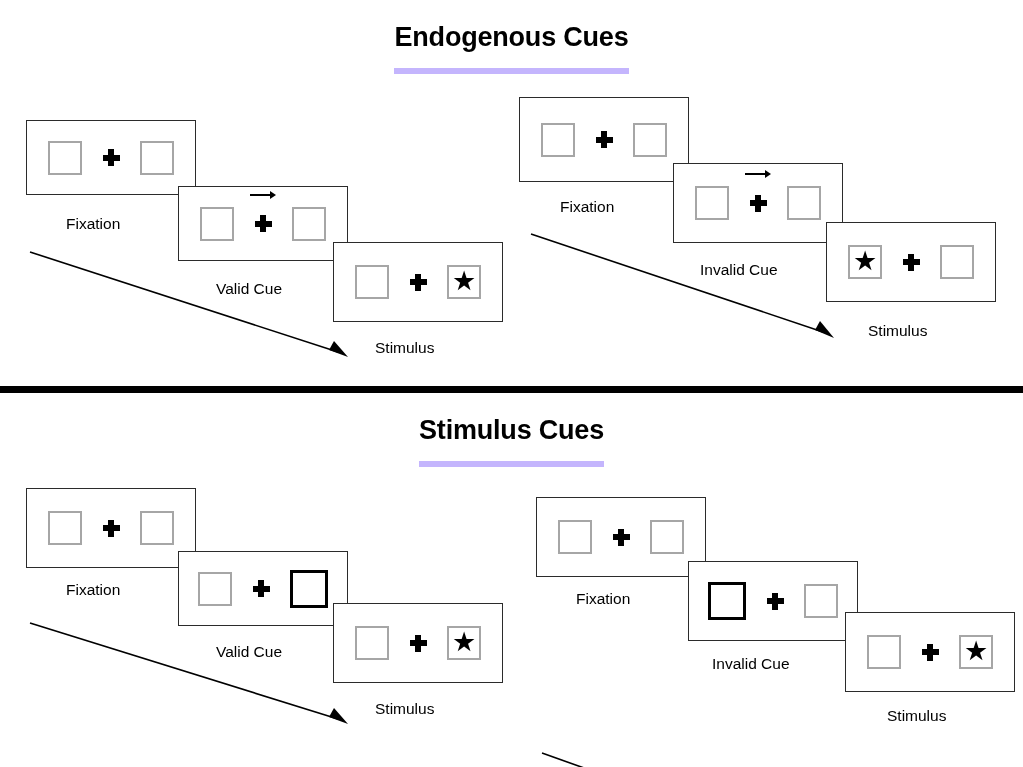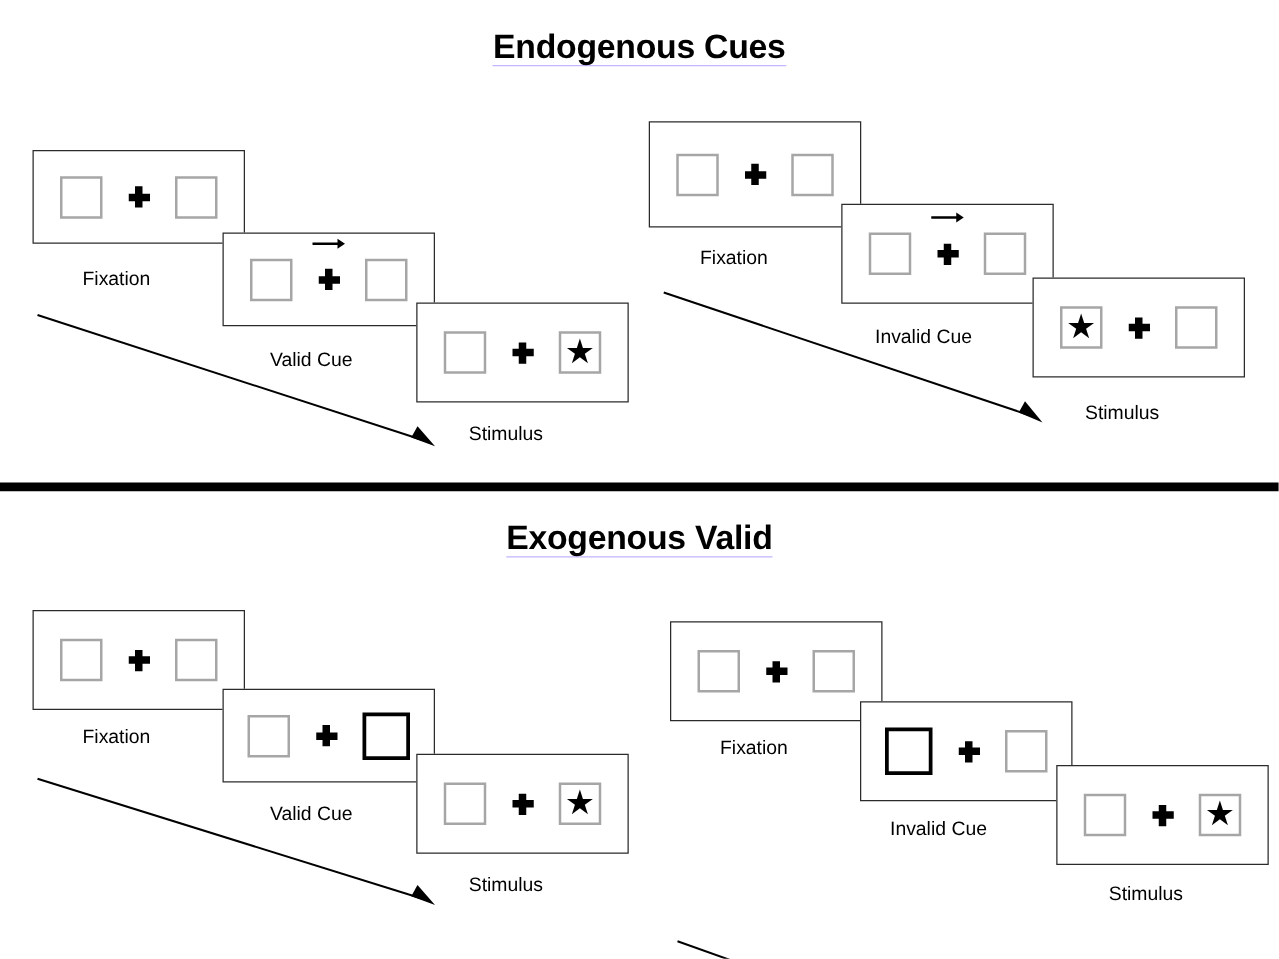--- a/index.html
+++ b/index.html
@@ -22,22 +22,22 @@
   .section-title {
     position: absolute;
     width: 1023px;
     text-align: center;
     font-weight: bold;
     font-size: 27px;
     color: #000000;
     letter-spacing: -0.2px;
   }
   .section-title span {
-    border-bottom: 1px solid #c4b5fd;
-    padding-bottom: 1px;
+    border-bottom: 6px solid #c4b5fd;
+    padding-bottom: 17px;
     display: inline-block;
     line-height: 1.05;
   }
   .divider {
     position: absolute;
     left: 0;
     width: 1023px;
     height: 7px;
     background: #000000;
   }
@@ -238,21 +238,21 @@
     </div>
   </div>
   <div class="caption" style="left:868px; top:322px;">Stimulus</div>
 </div>
 
 <div class="divider" style="top:386px;"></div>
 
 <div class="section" style="top:393px;height:374px;">
 
   <div class="section-title" style="top:22px;">
-    <span>Exogenous Valid</span>
+    <span>Stimulus Cues</span>
   </div>
 
   <svg class="flow-arrow" style="left:26px; top:224px; width:330px; height:115px;" viewBox="0 0 330 115">
     <line x1="4" y1="6" x2="312" y2="102" stroke="#000000" stroke-width="1.6"></line>
     <polygon points="322,107 303,100 308,91" fill="#000000"></polygon>
   </svg>
 
   <svg class="flow-arrow" style="left:538px; top:354px; width:320px; height:125px;" viewBox="0 0 320 125">
     <line x1="4" y1="6" x2="296" y2="110" stroke="#000000" stroke-width="1.6"></line>
     <polygon points="307,115 288,108 293,99" fill="#000000"></polygon>

